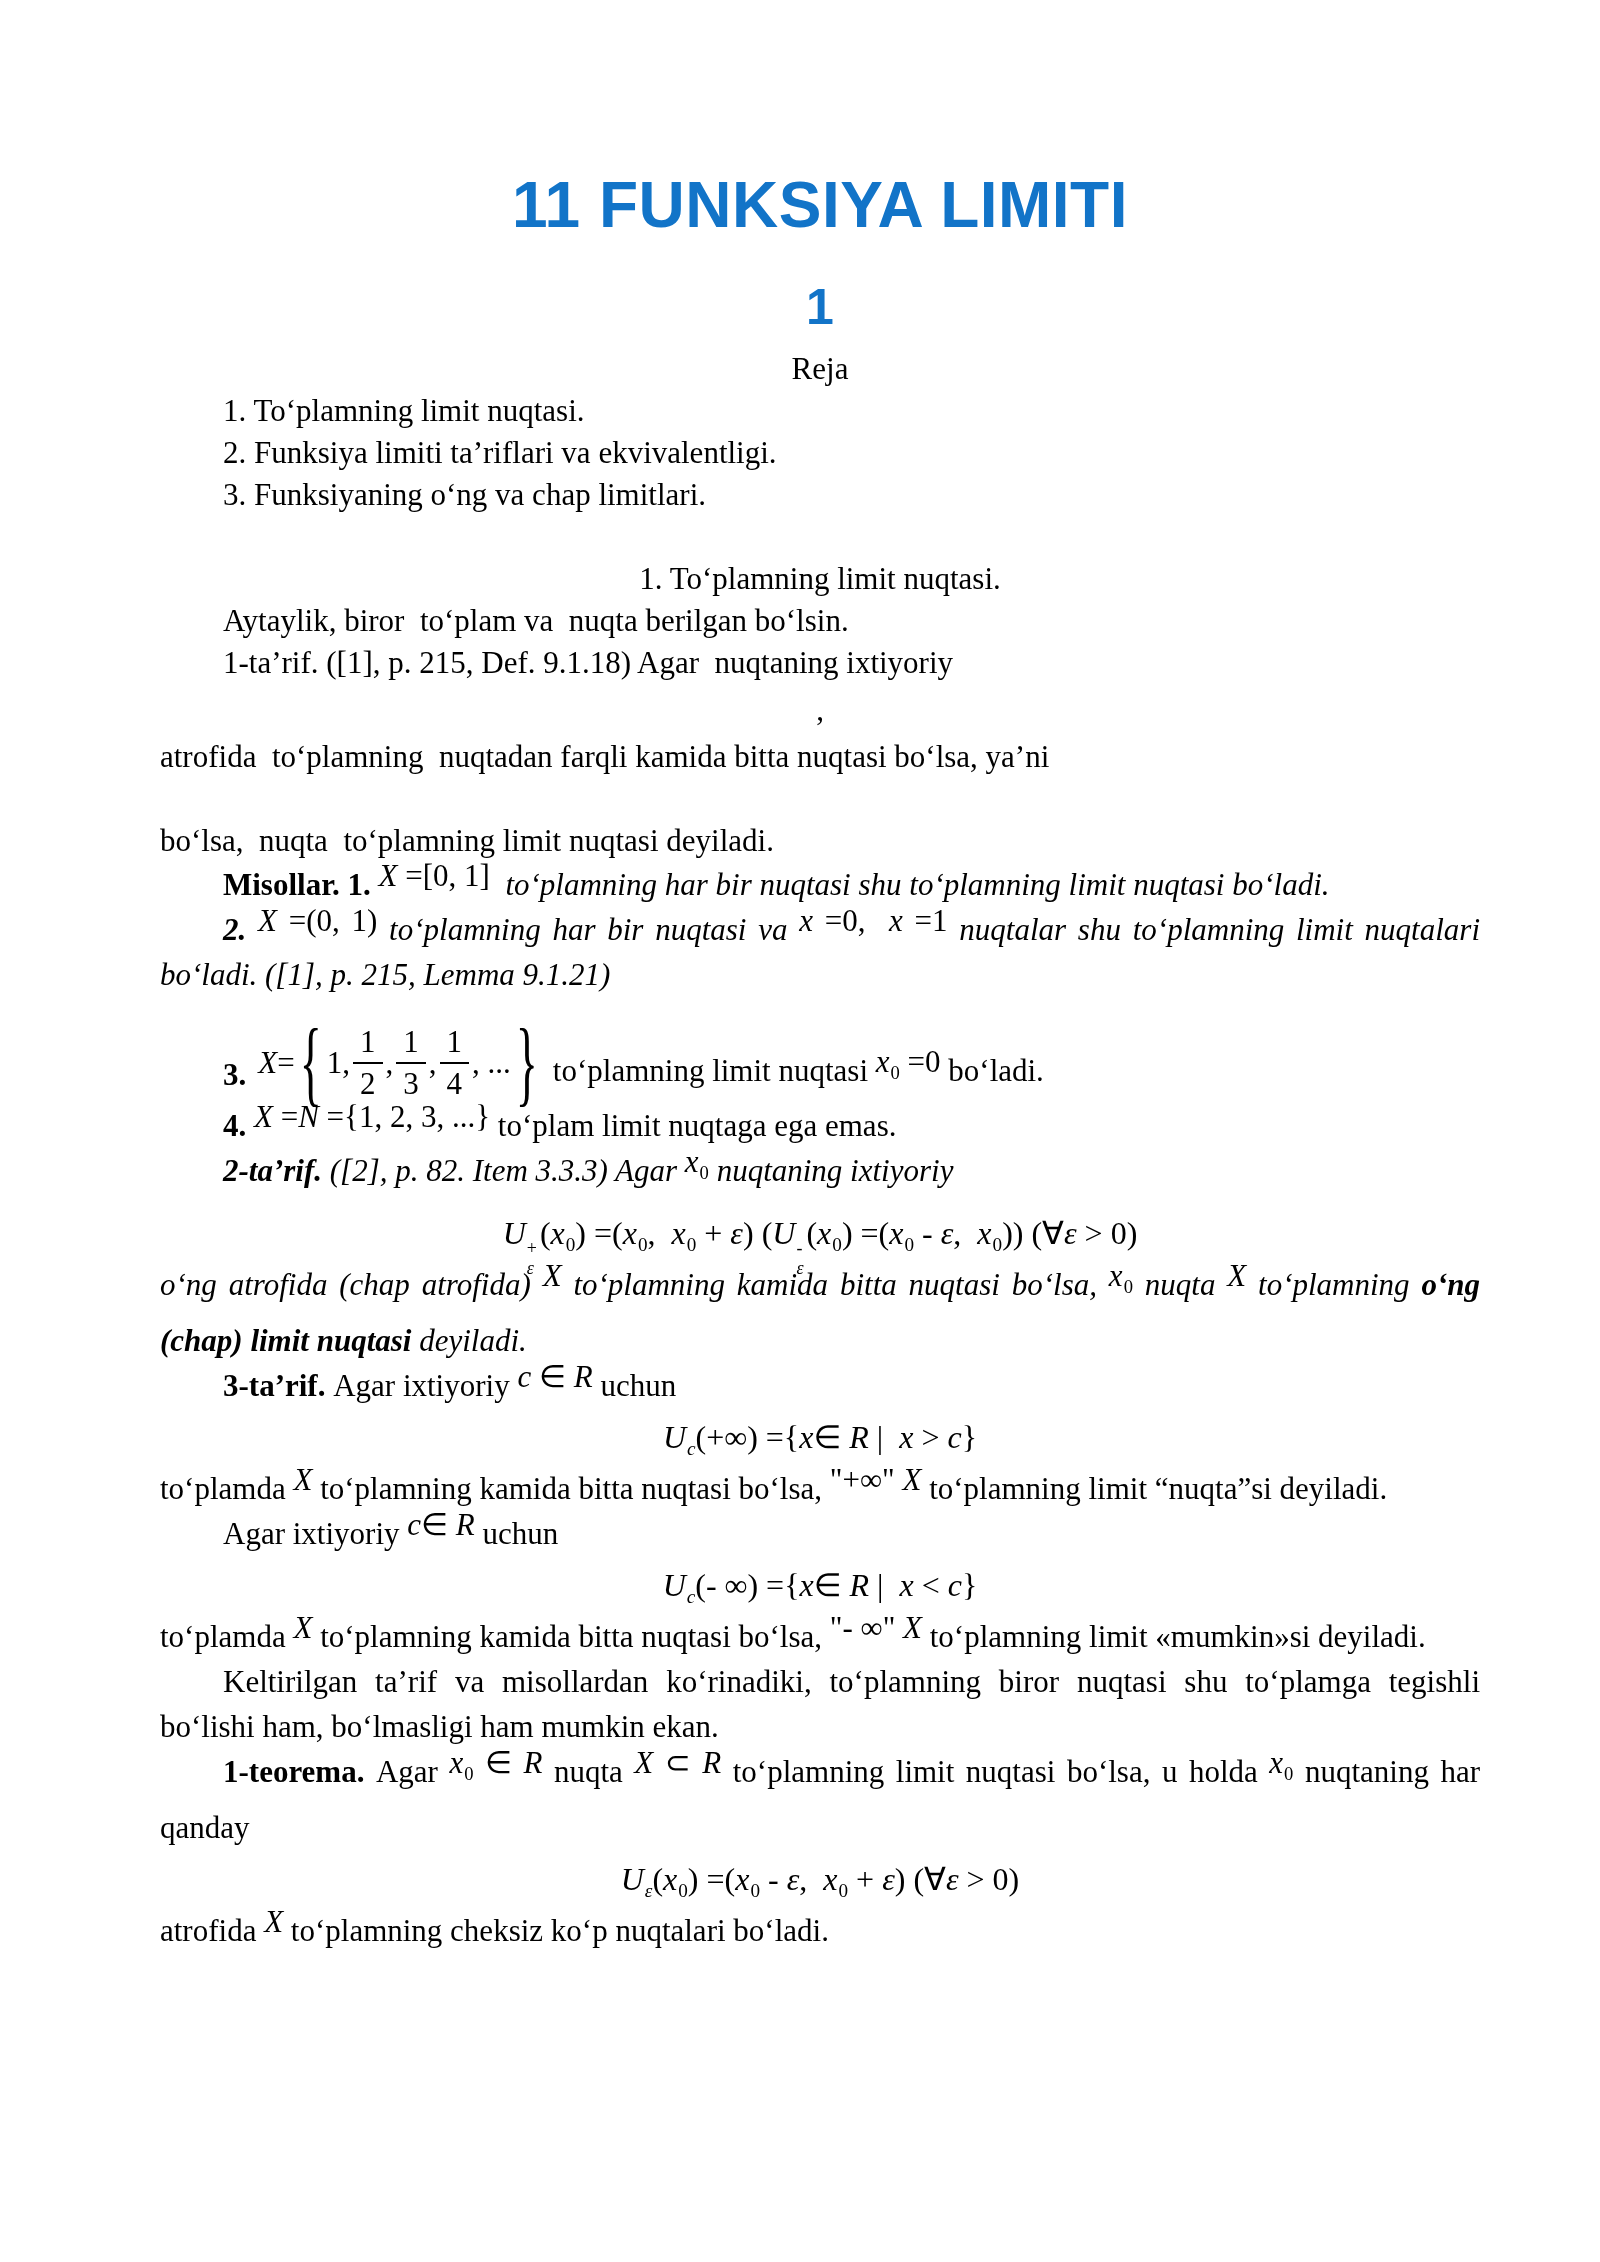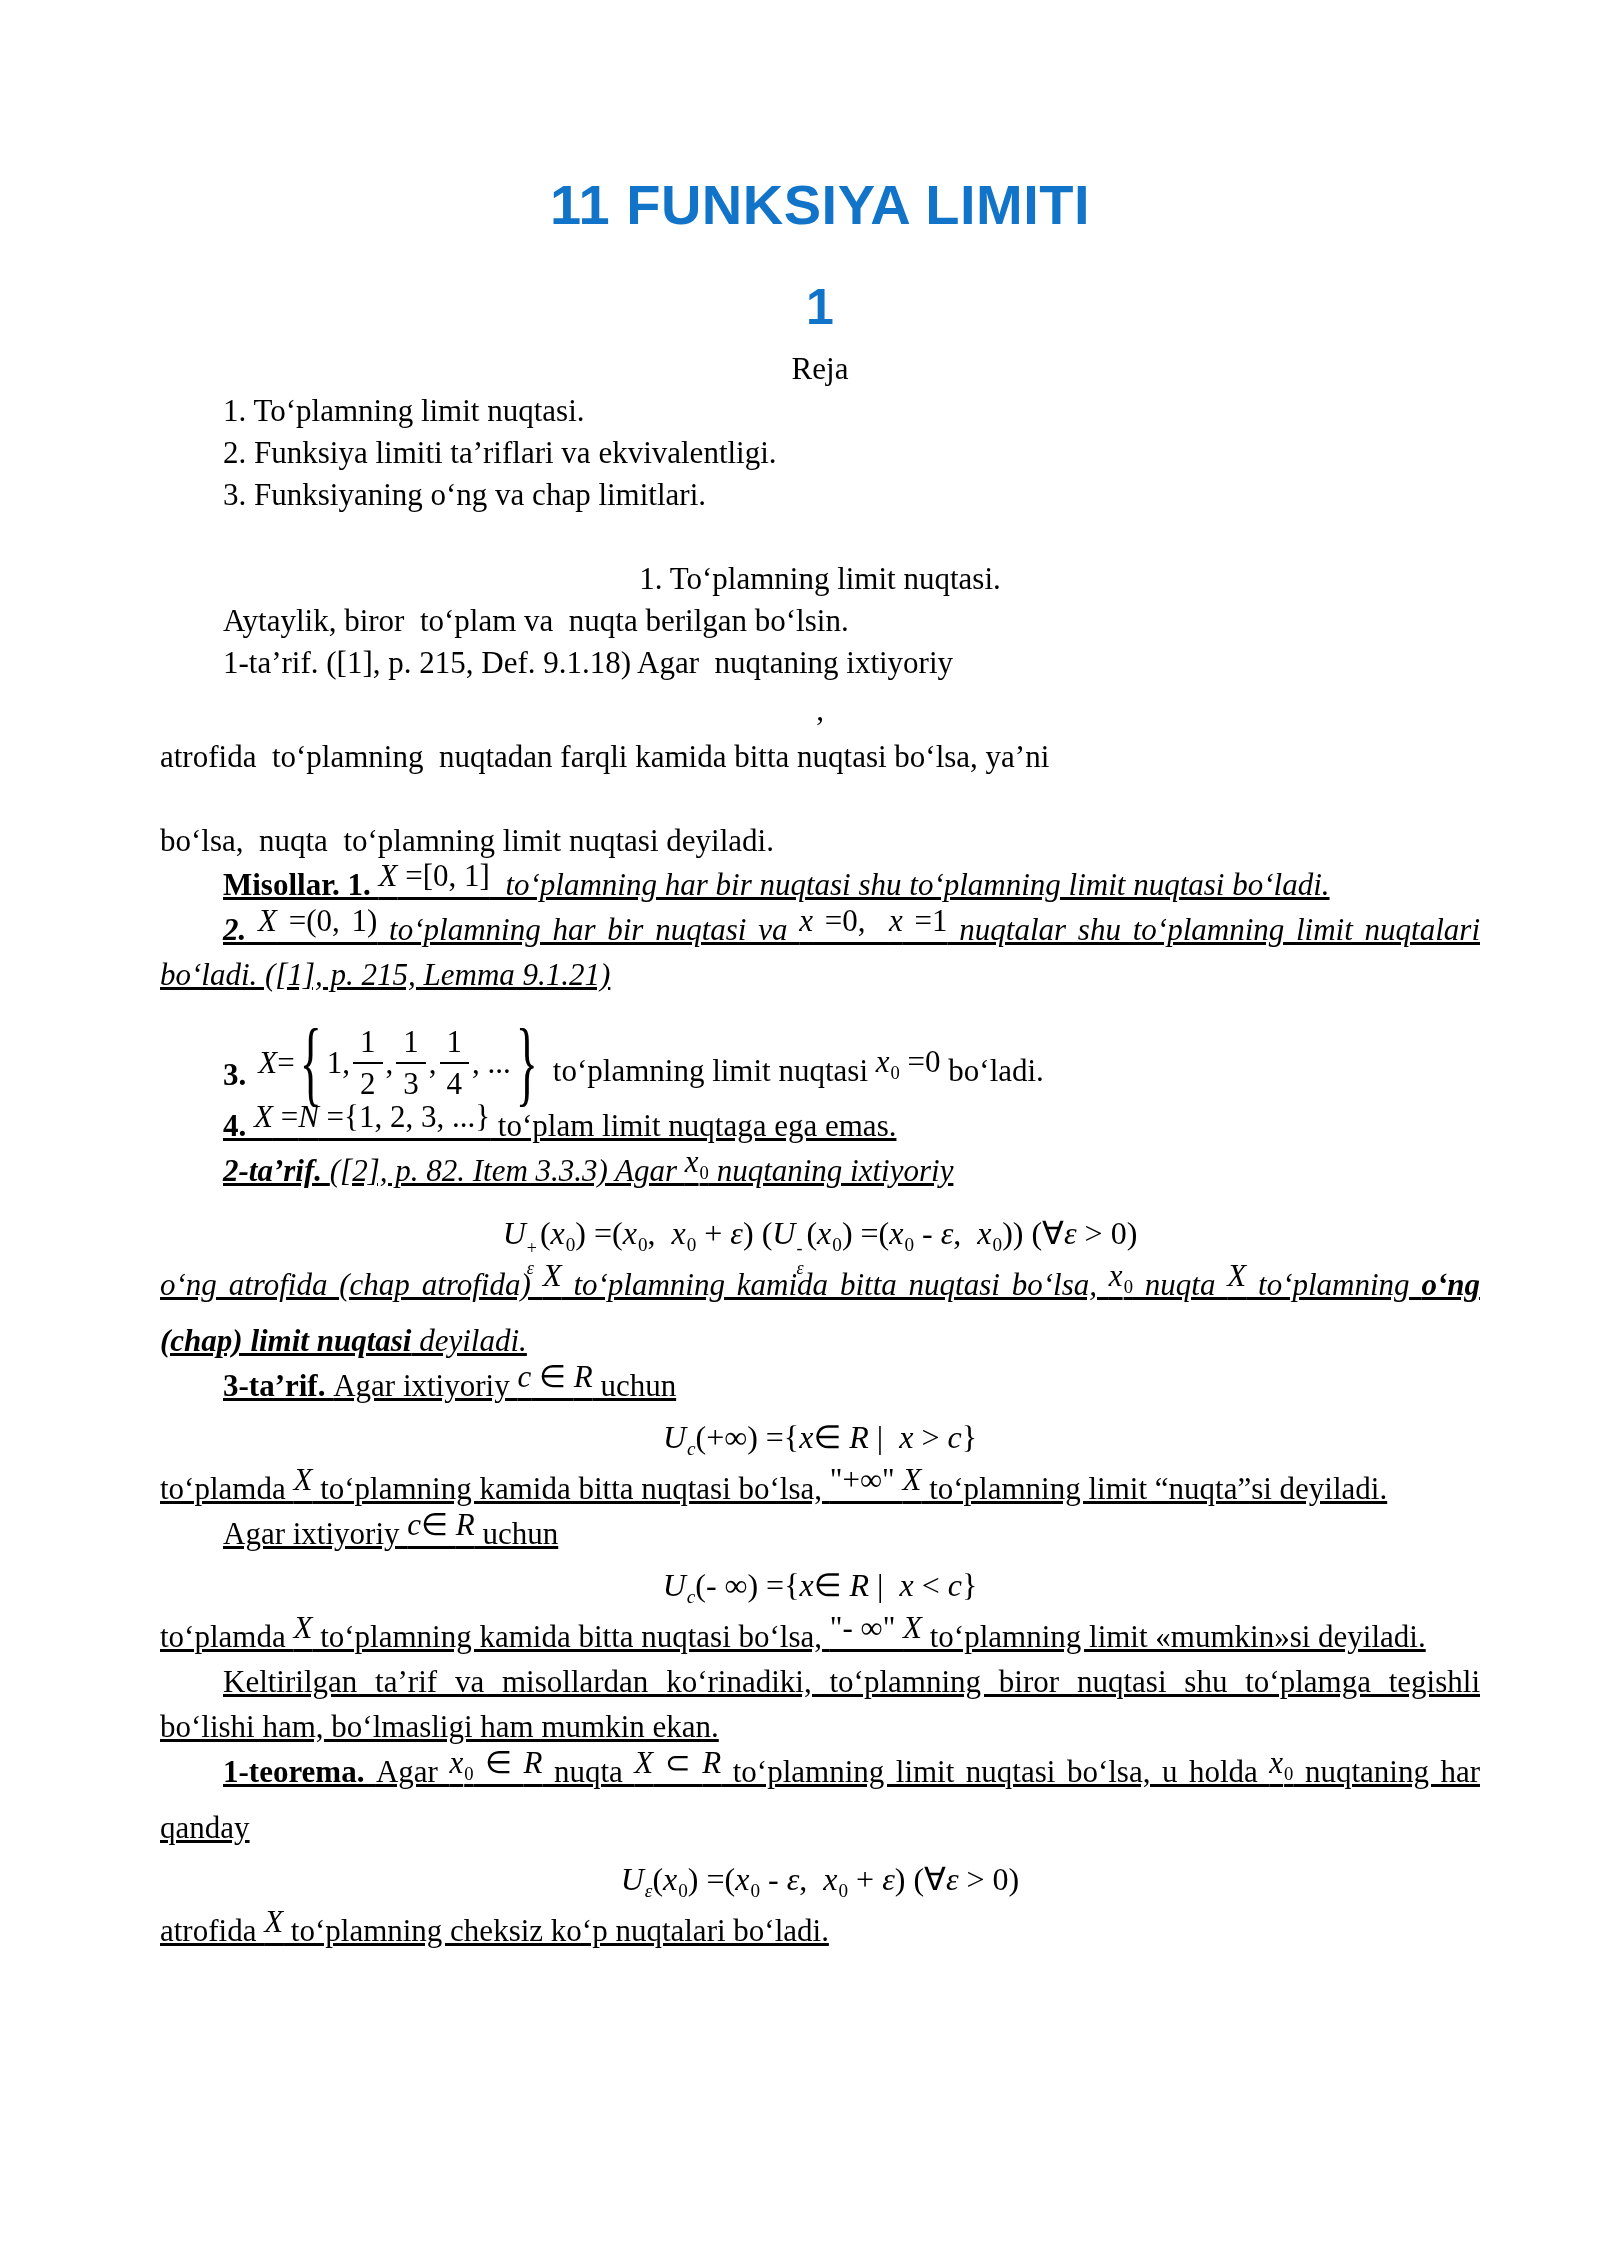--- a/index.html
+++ b/index.html
@@ -5,30 +5,30 @@
   html,body { margin:0; padding:0; background:#ffffff; }
   #page {
     position:relative; width:1600px; height:2262px; background:#ffffff;
     font-family:"Liberation Serif", serif; font-size:31px; color:#000;
     overflow:hidden;
   }
   #doc { position:absolute; left:160px; top:168px; width:1320px; }
 
   .title {
     font-family:"Liberation Sans", sans-serif; font-weight:700;
-    font-size:56px; line-height:74px; text-align:center;
+    font-size:64px; line-height:74px; text-align:center;
     letter-spacing:0.5px; margin:0 0 33px 0;
   }
   .subtitle {
     font-family:"Liberation Sans", sans-serif; font-weight:700;
     font-size:50px; line-height:64px; text-align:center; margin:0 0 9px 0;
   }
 
   .line { line-height:42px;font-family:Liberation Serif, serif; }
-  .para { line-height:45px;text-decoration:underline; }
+  .para { line-height:45px; }
   .formula { text-align:center; font-size:32px; height:58px; line-height:58px; white-space:nowrap; }
   .center { text-align:center; }
   .indent { text-indent:63px; }
   .justify { text-align:justify; text-align-last:left; }
   .gap { width:100%; }
 
   .seg-r {}
   .seg-b { font-weight:700; }
   .seg-i { font-style:italic; }
   .seg-bi { font-weight:700; font-style:italic;text-align:right; }

